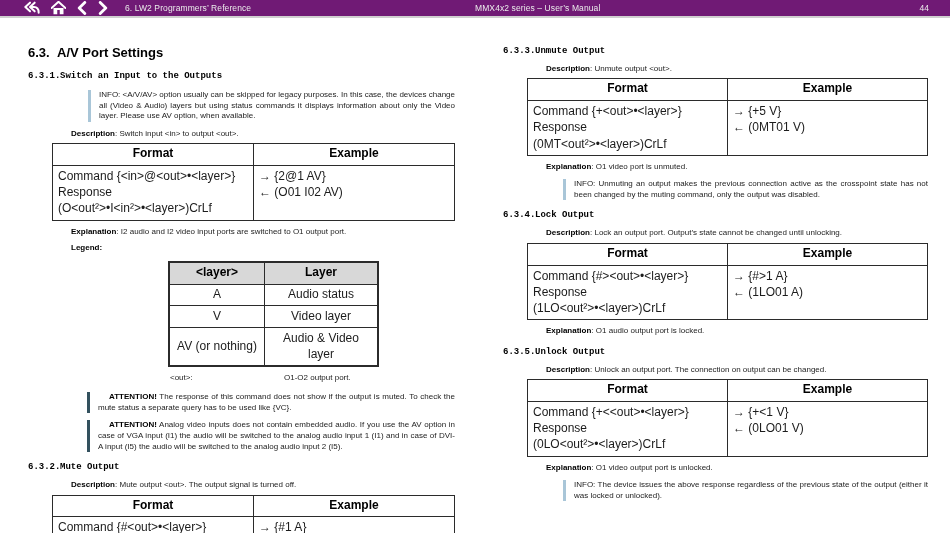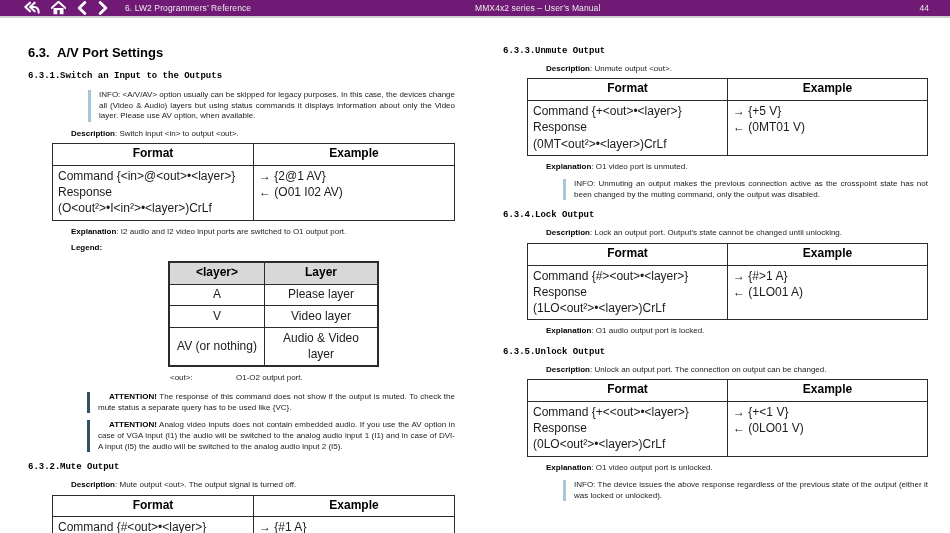--- a/index.html
+++ b/index.html
@@ -46,21 +46,21 @@
   table.fmt td{border:1px solid #2b2b2b;padding:2px 5px 3px;vertical-align:top;line-height:1.35;}
   .arr{display:inline-block;}
   
   table.legend{border-collapse:collapse;margin:7px 0 6px 108px;font-size:12px;border:2px solid #2b2b2b;}
   table.legend th{background:#d8d8d8;border:1px solid #2b2b2b;font-weight:bold;color:#000;text-align:center;padding:2.5px 4px;}
   table.legend td{border:1px solid #2b2b2b;text-align:center;padding:2.5px 4px;}
   table.legend .c1{width:86px;}
   table.legend .c2{width:104px;}
   
   .legend-list{margin:3px 0 9px 110px;}
-  .legend-row{display:flex;margin:2.5px 0;}
+  .legend-row{display:flex;margin:2.5px 0;gap:48px;}
   .legend-term{width:66px;flex:none;}
 </style>
 </head>
 <body>
 
 <div class="topbar">
   <div class="nav-group">
     <button class="nav-btn">
       <span>
         <svg width="16" height="14" viewBox="0 0 24 20">
@@ -141,21 +141,21 @@
       <table class="legend">
         <thead>
             <tr>
           <th class="c1">&lt;layer&gt;</th>
           <th class="c2">Layer</th>
         </tr>
           </thead>
         <tbody>
           <tr>
             <td>A</td>
-            <td>Please layer</td>
+            <td>Audio status</td>
           </tr>
           <tr>
             <td>V</td>
             <td>Video layer</td>
           </tr>
           <tr>
             <td>AV (or nothing)</td>
             <td>Audio &amp; Video layer</td>
           </tr>
         </tbody>

